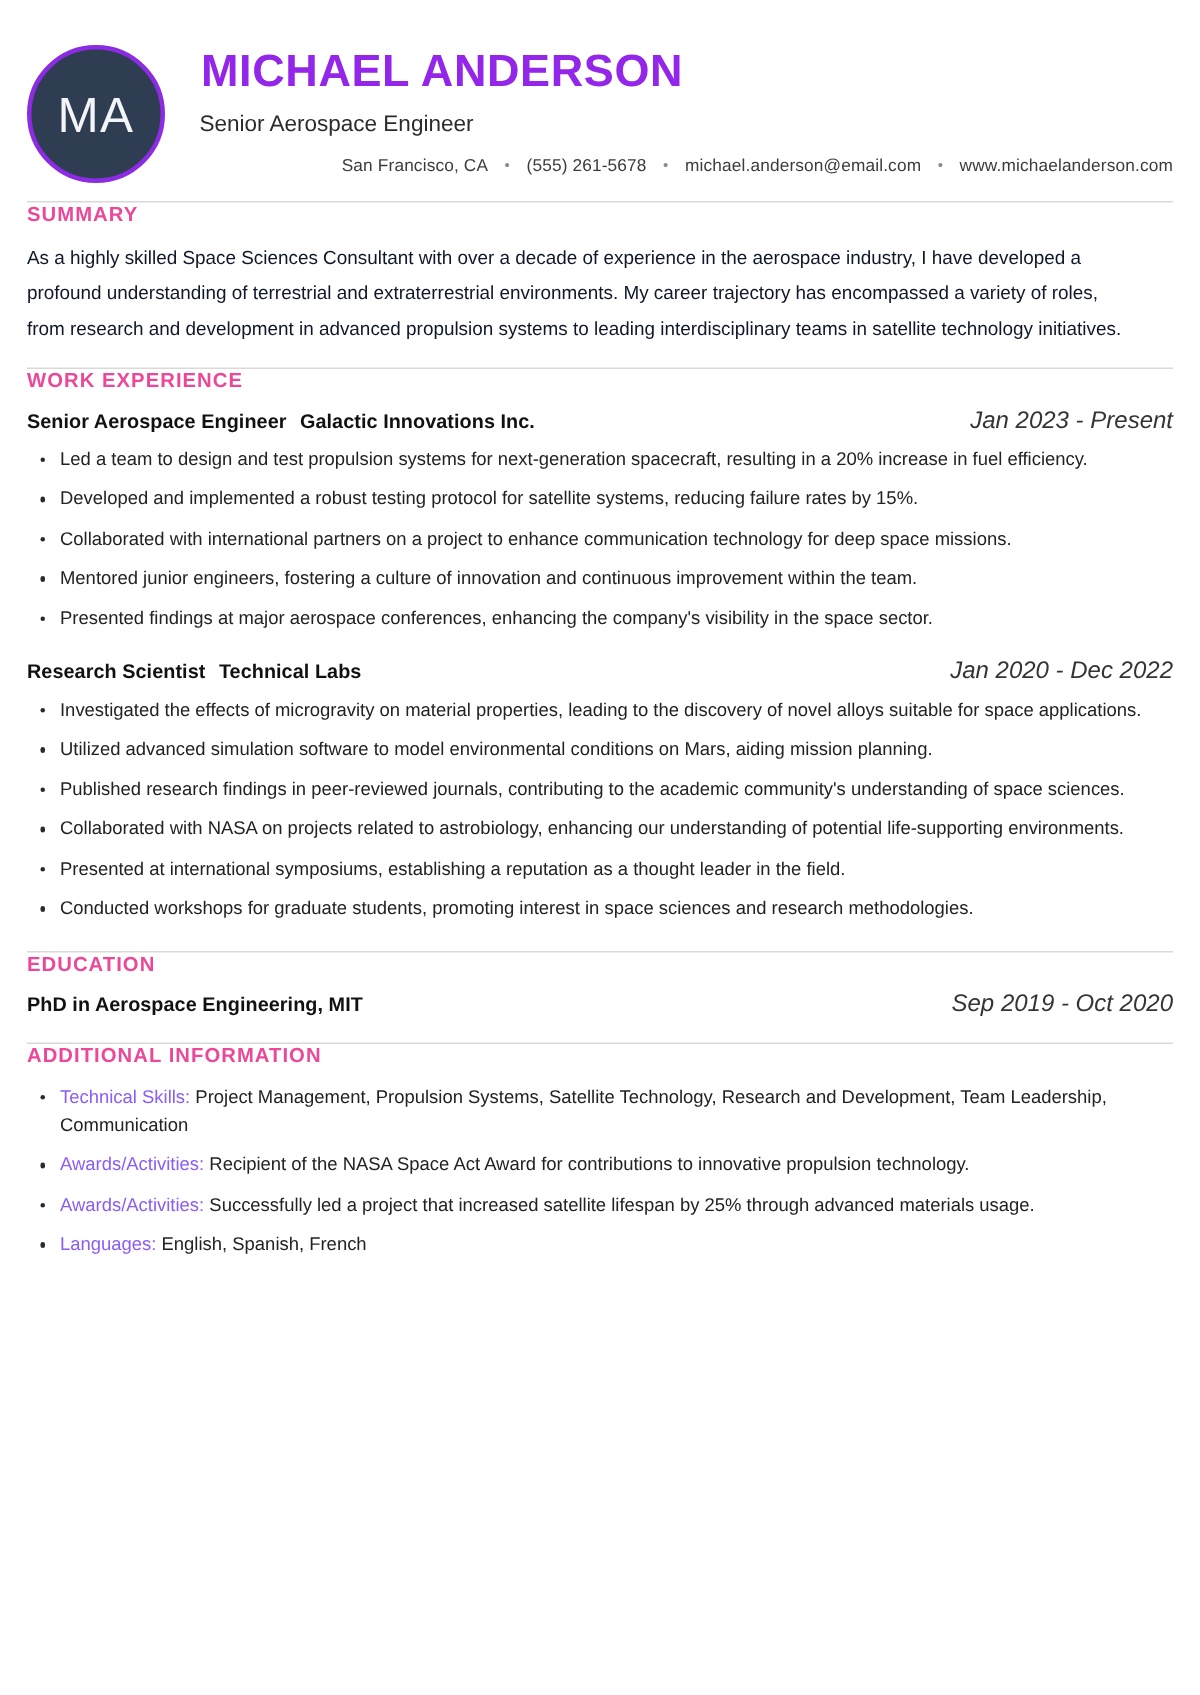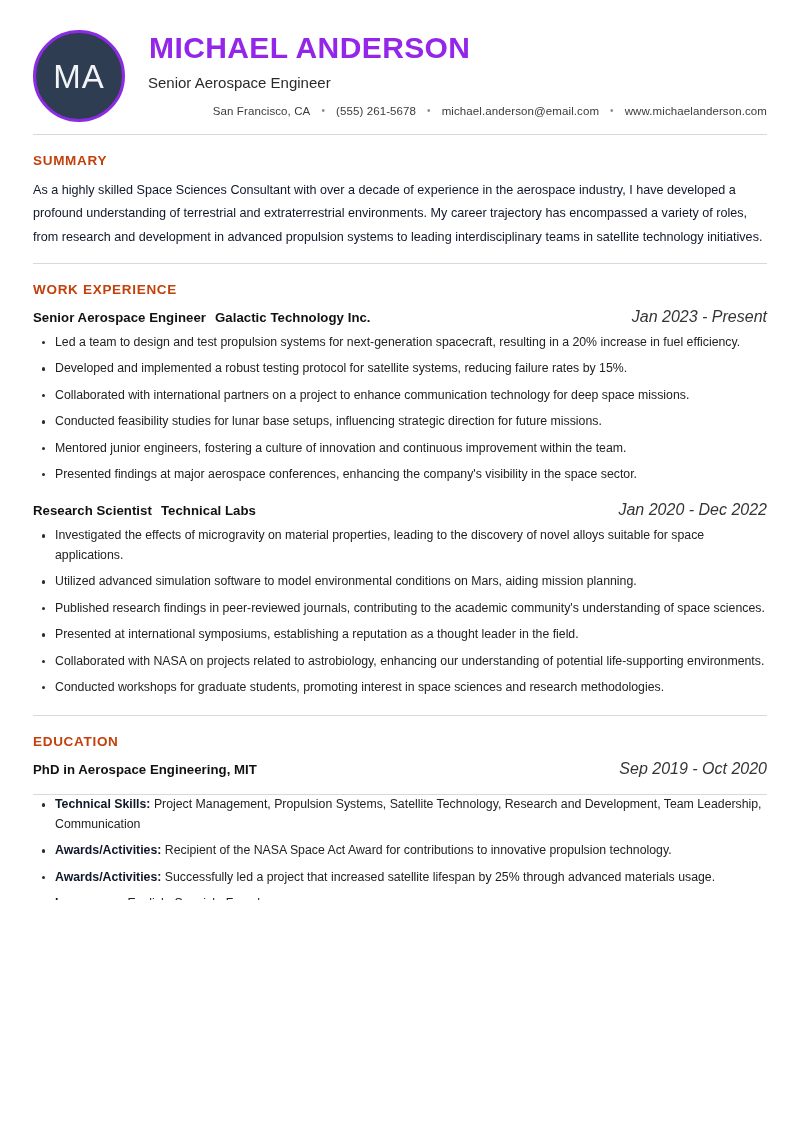--- a/index.html
+++ b/index.html
@@ -11,21 +11,21 @@
     width: 800px;
     height: 1130px;
     font-family: "Liberation Sans", sans-serif;
     color: #1f1f1f;
     -webkit-font-smoothing: antialiased;
   }
   .page {
     width: 800px;
     height: 900px;
     box-sizing: border-box;
-    padding: 0 33px;
+    padding: 0 18px;
     background: #ffffff;
     position: relative;
     overflow: hidden;
   }
 
   
   .header {
     display: flex;
     align-items: flex-start;
     padding-top: 27px;
@@ -99,23 +99,23 @@
     height: 1px;
     background: #d9d9d9;
     width: 100%;
   }
   .section {
     padding-top: 0;
   }
   .section-head {
     font-size: 13.5px;
     font-weight: bold;
-    color: #c2410c;
+    color: #ec4899;
     letter-spacing: 0.7px;
-    margin: 18px 0 11px 0;
+    margin: 0 0 11px 0;
   }
 
   
   .summary-text {
     font-size: 12.6px;
     line-height: 1.85;
     color: #0f172a;
     margin: 0 0 14px 0;
     max-width: 736px;
   }
@@ -169,22 +169,22 @@
     top: 8px;
     width: 3.4px;
     height: 3.4px;
     border-radius: 50%;
     background: #2a2a2a;
   }
   ul.bullets li:last-child {
     margin-bottom: 0;
   }
   .bullet-label {
-    font-weight: bold;
-    color: #0f172a;
+    font-weight: normal;
+    color: #8b5cf6;
     margin-top: 32px;
   }
 
   .work-section { margin-bottom: 18px; }
   .entry-block { margin-bottom: 17px; }
   .entry-block:last-child { margin-bottom: 0; }
 
   .edu-block { margin-bottom: 16px; }
 
   .addl-list li { margin-bottom: 9px; }
@@ -219,65 +219,65 @@
     <p class="summary-text">As a highly skilled Space Sciences Consultant with over a decade of experience in the aerospace industry, I have developed a profound understanding of terrestrial and extraterrestrial environments. My career trajectory has encompassed a variety of roles, from research and development in advanced propulsion systems to leading interdisciplinary teams in satellite technology initiatives.</p>
   </div>
 
   <div class="rule"></div>
   <div class="section work-section">
     <div class="section-head">WORK EXPERIENCE</div>
 
     <div class="entry-block">
       <div class="entry-head">
         <div class="entry-heading">
-          <span>Senior Aerospace Engineer</span><span class="entry-company">Galactic Technology Inc.</span>
+          <span>Senior Aerospace Engineer</span><span class="entry-company">Galactic Innovations Inc.</span>
         </div>
         <div class="entry-date">Jan 2023 - Present</div>
       </div>
       <ul class="bullets">
         <li>Led a team to design and test propulsion systems for next-generation spacecraft, resulting in a 20% increase in fuel efficiency.</li>
         <li>Developed and implemented a robust testing protocol for satellite systems, reducing failure rates by 15%.</li>
         <li>Collaborated with international partners on a project to enhance communication technology for deep space missions.</li>
-        <li>Conducted feasibility studies for lunar base setups, influencing strategic direction for future missions.</li>
         <li>Mentored junior engineers, fostering a culture of innovation and continuous improvement within the team.</li>
         <li>Presented findings at major aerospace conferences, enhancing the company's visibility in the space sector.</li>
       </ul>
     </div>
 
     <div class="entry-block">
       <div class="entry-head">
         <div class="entry-heading">
           <span>Research Scientist</span><span class="entry-company">Technical Labs</span>
         </div>
         <div class="entry-date">Jan 2020 - Dec 2022</div>
       </div>
       <ul class="bullets">
         <li>Investigated the effects of microgravity on material properties, leading to the discovery of novel alloys suitable for space applications.</li>
         <li>Utilized advanced simulation software to model environmental conditions on Mars, aiding mission planning.</li>
         <li>Published research findings in peer-reviewed journals, contributing to the academic community's understanding of space sciences.</li>
+        <li>Collaborated with NASA on projects related to astrobiology, enhancing our understanding of potential life-supporting environments.</li>
         <li>Presented at international symposiums, establishing a reputation as a thought leader in the field.</li>
-        <li>Collaborated with NASA on projects related to astrobiology, enhancing our understanding of potential life-supporting environments.</li>
         <li>Conducted workshops for graduate students, promoting interest in space sciences and research methodologies.</li>
       </ul>
     </div>
   </div>
 
   <div class="rule"></div>
   <div class="section edu-block">
     <div class="section-head">EDUCATION</div>
     <div class="entry">
       <div class="entry-head">
         <div class="entry-heading">PhD in Aerospace Engineering, MIT</div>
         <div class="entry-date">Sep 2019 - Oct 2020</div>
       </div>
     </div>
   </div>
 
   <div class="rule"></div>
   <div class="section">
+    <div class="section-head">ADDITIONAL INFORMATION</div>
     <ul class="bullets addl-list">
       <li>
         <span class="bullet-label">Technical Skills:</span>
         <span>Project Management, Propulsion Systems, Satellite Technology, Research and Development, Team Leadership, Communication</span>
       </li>
       <li>
         <span class="bullet-label">Awards/Activities:</span>
         <span>Recipient of the NASA Space Act Award for contributions to innovative propulsion technology.</span>
       </li>
       <li>

